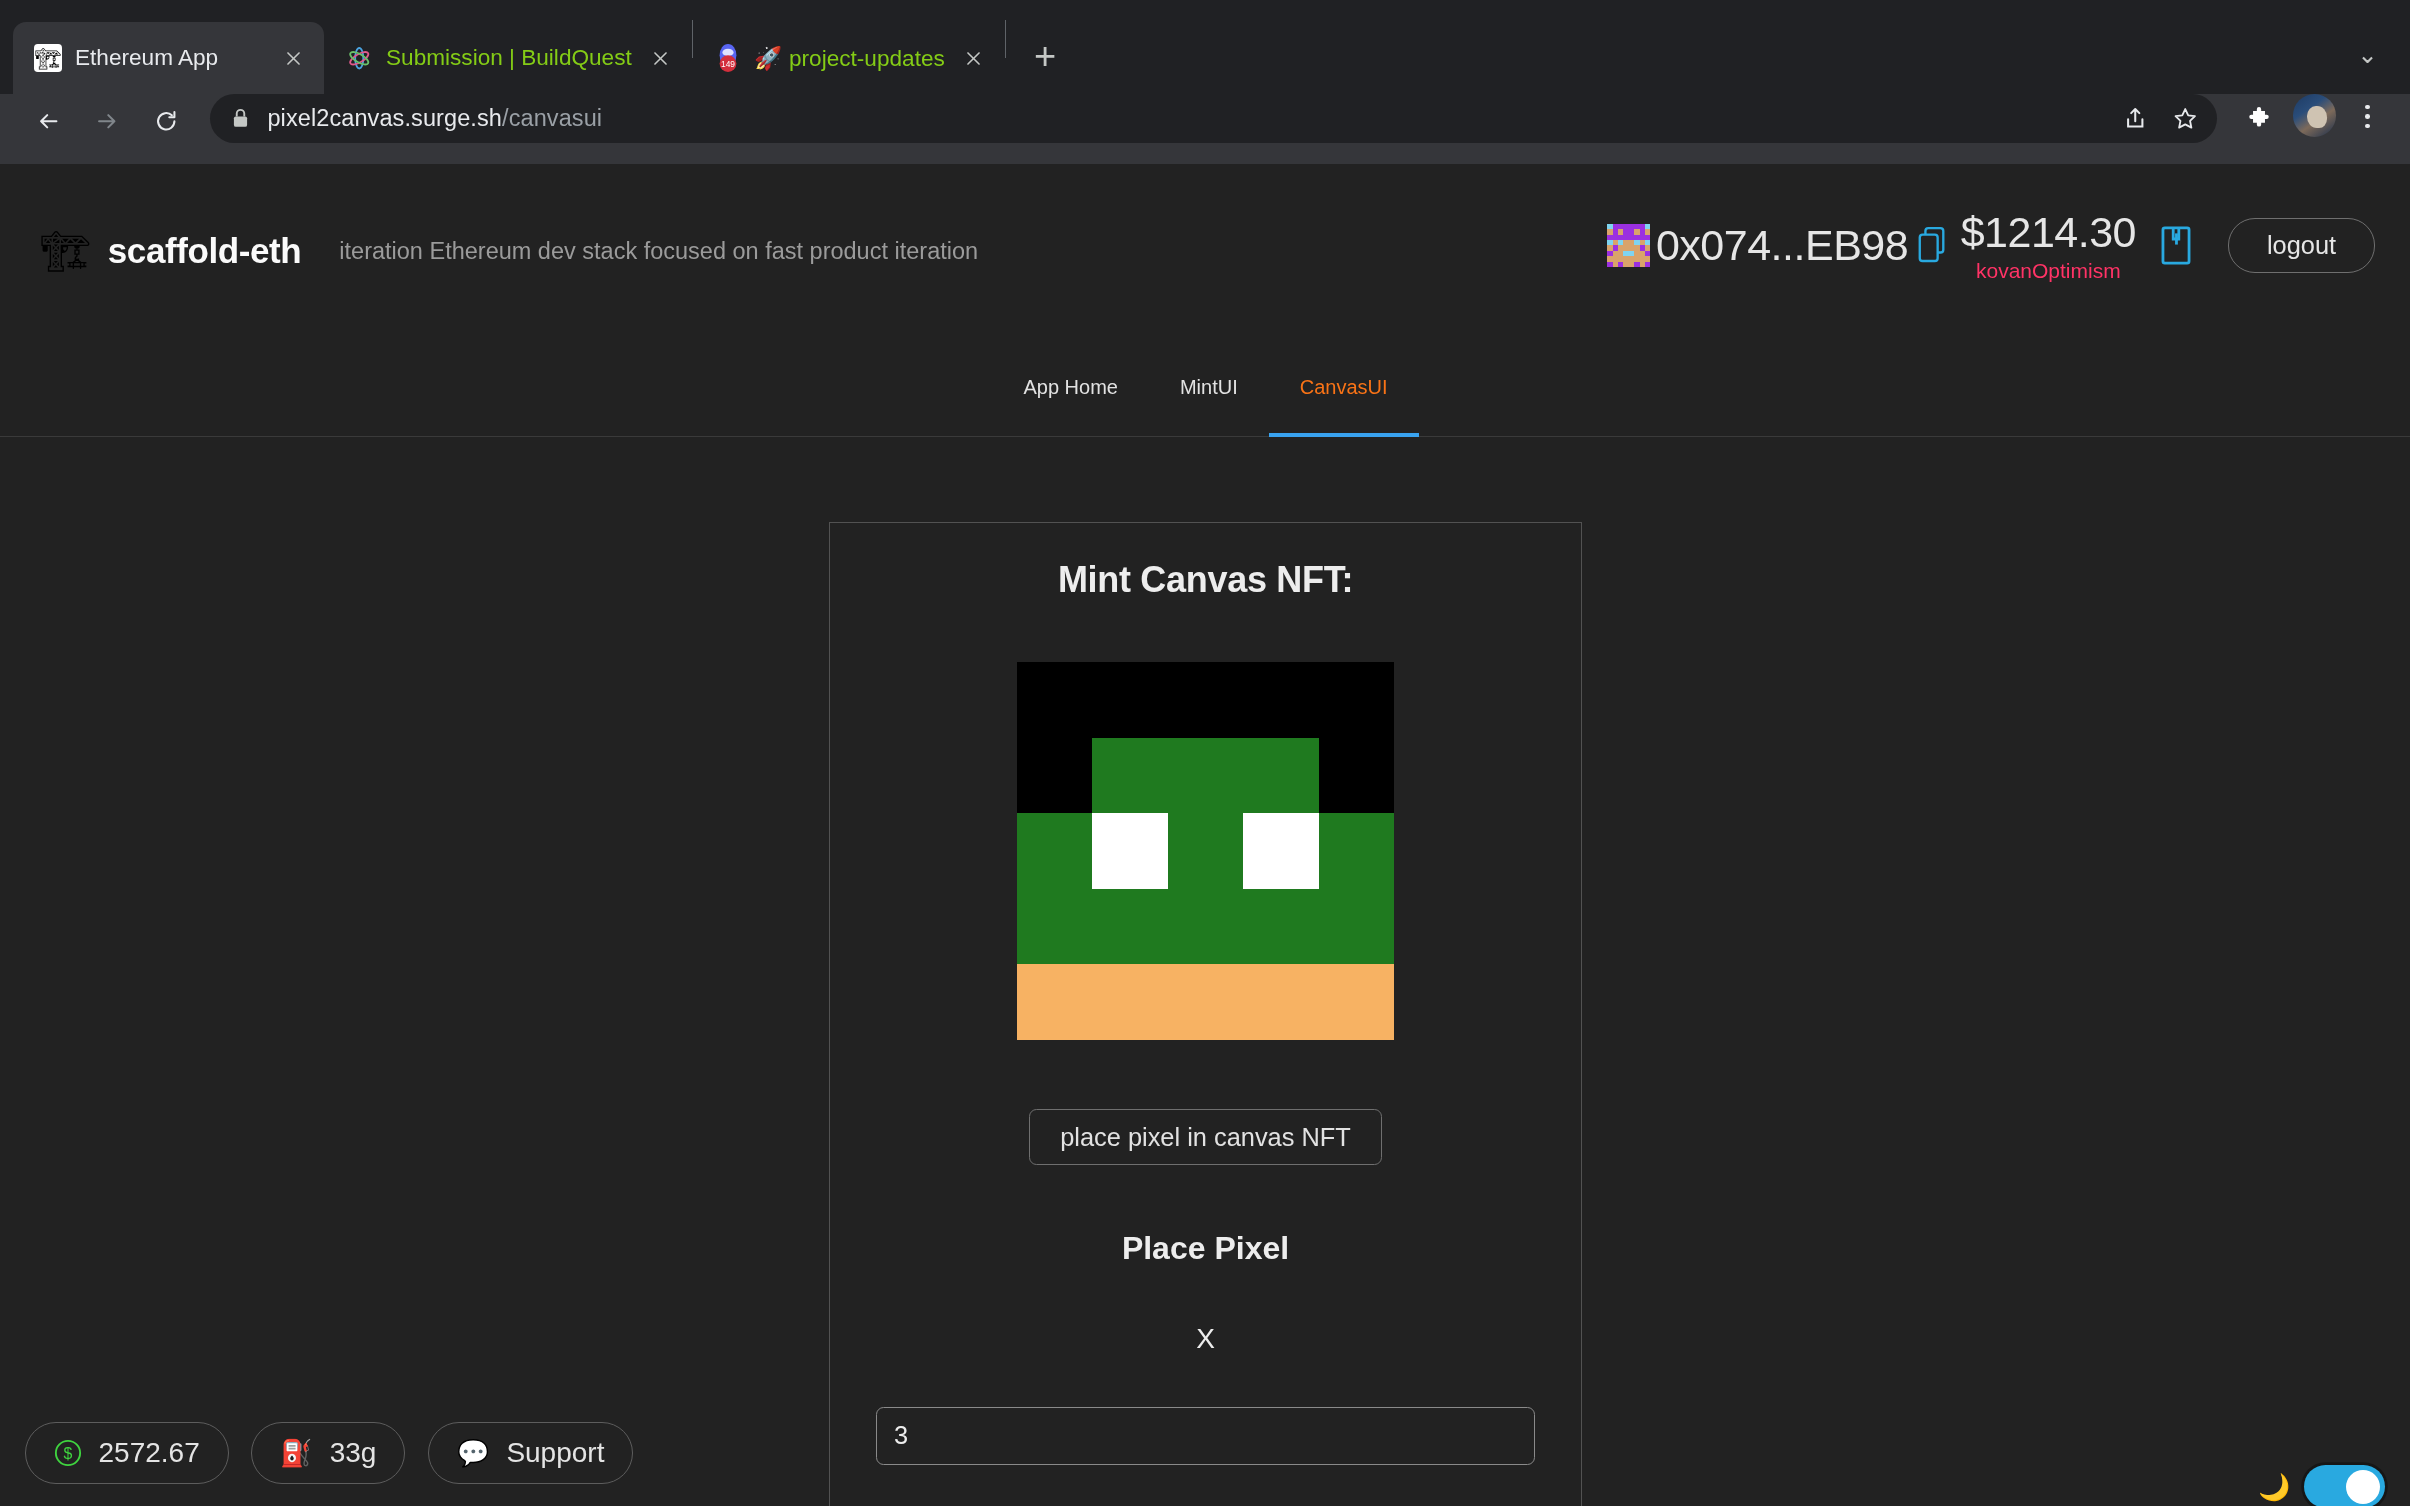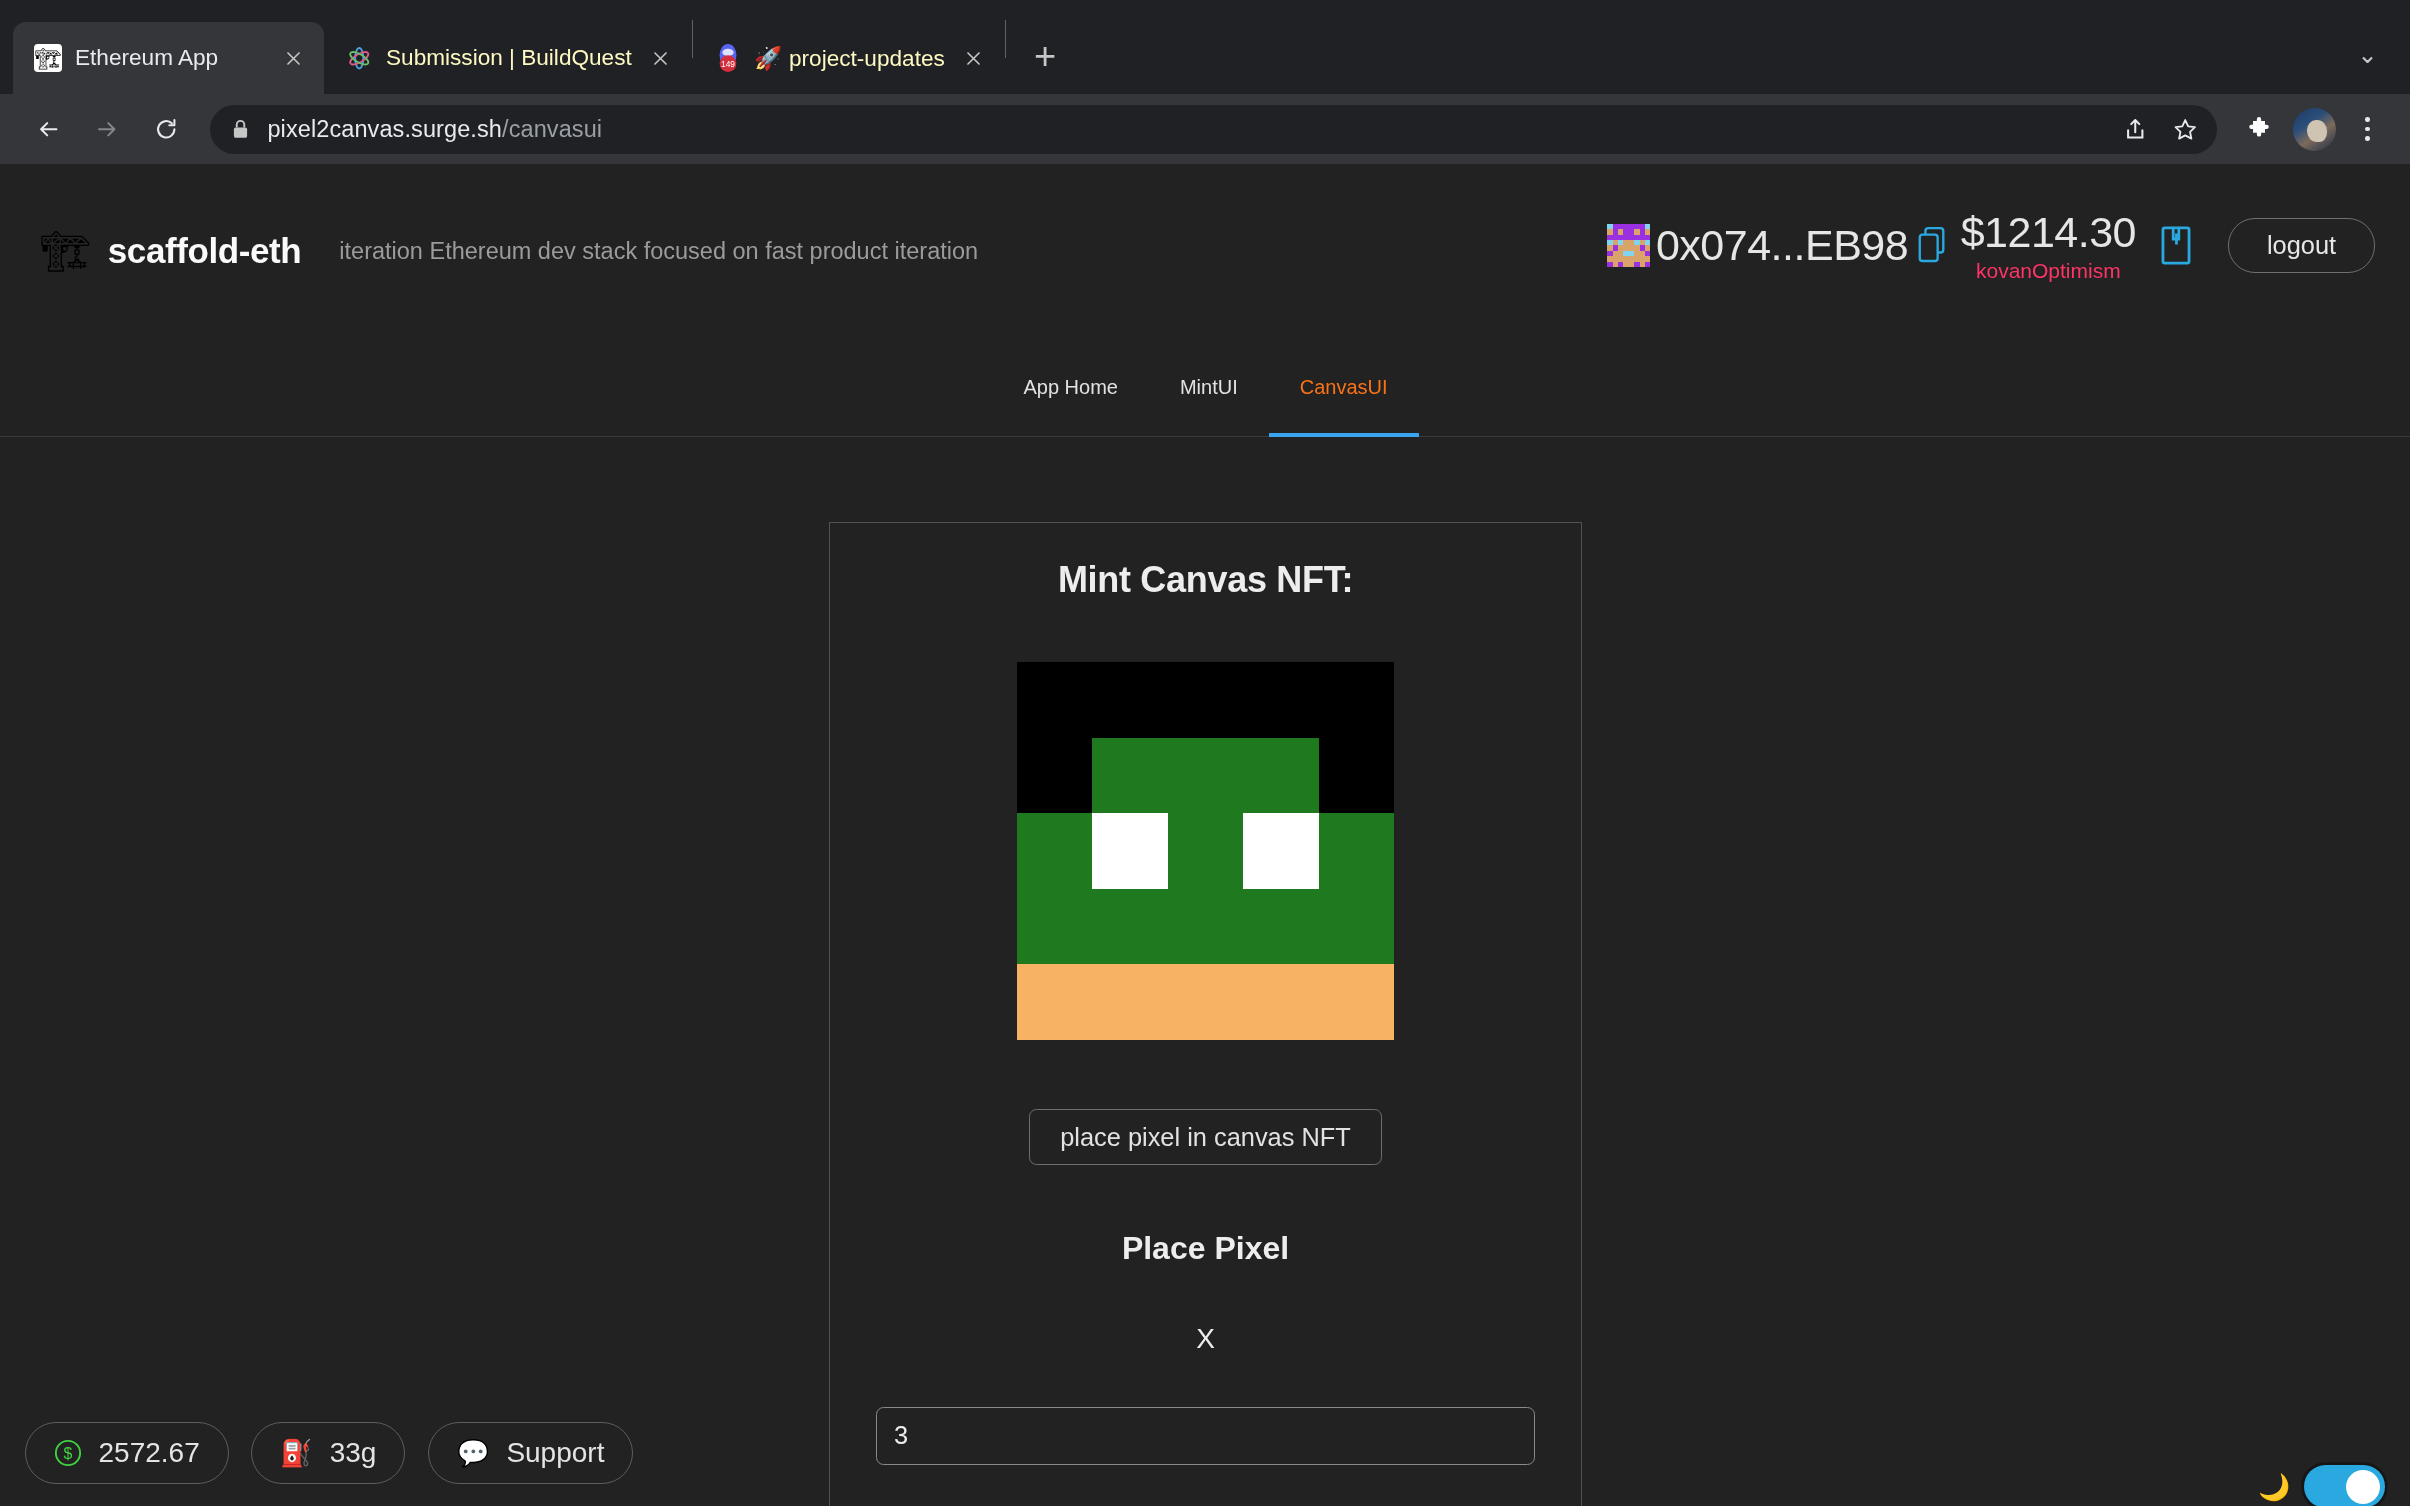--- a/index.html
+++ b/index.html
@@ -42,21 +42,21 @@
   }
   .tab-favicon.crane { background: #ffffff; font-size: 21px; }
   .tab-title {
     flex: 1 1 auto;
     color: #e8eaed;
     font-size: 22.6px;
     white-space: nowrap;
     overflow: hidden;
     text-overflow: ellipsis;
   }
-  .tab.inactive .tab-title { color: #fef9c3; }
+  .tab.inactive .tab-title { color: #84cc16; }
   .tab-close {
     width: 32px; height: 32px;
     flex: 0 0 32px;
     display: flex; align-items: center; justify-content: center;
     color: #c4c7c5;
     font-size: 24.5px;
     border-radius: 50%;
   }
   .tab-sep {
     width: 0.9px; height: 38px; background: #5f6368;
@@ -72,21 +72,21 @@
   .tabstrip-right {
     position: absolute; right: 21px; bottom: 17px;
     color: #c4c7c5; font-size: 24.5px;
     width: 45px; height: 45px;
     display: flex; align-items: center; justify-content: center;
   }
 
   .toolbar {
     height: 70px;
     display: flex;
-    align-items: center;
+    align-items: flex-start;
     gap: 3.8px;
     padding: 0 21px;
     background: #35363a;
   }
   .nav-btn {
     width: 55px; height: 55px;
     display: flex; align-items: center; justify-content: center;
     color: #e8eaed;
     border-radius: 50%;
     flex: 0 0 55px;

